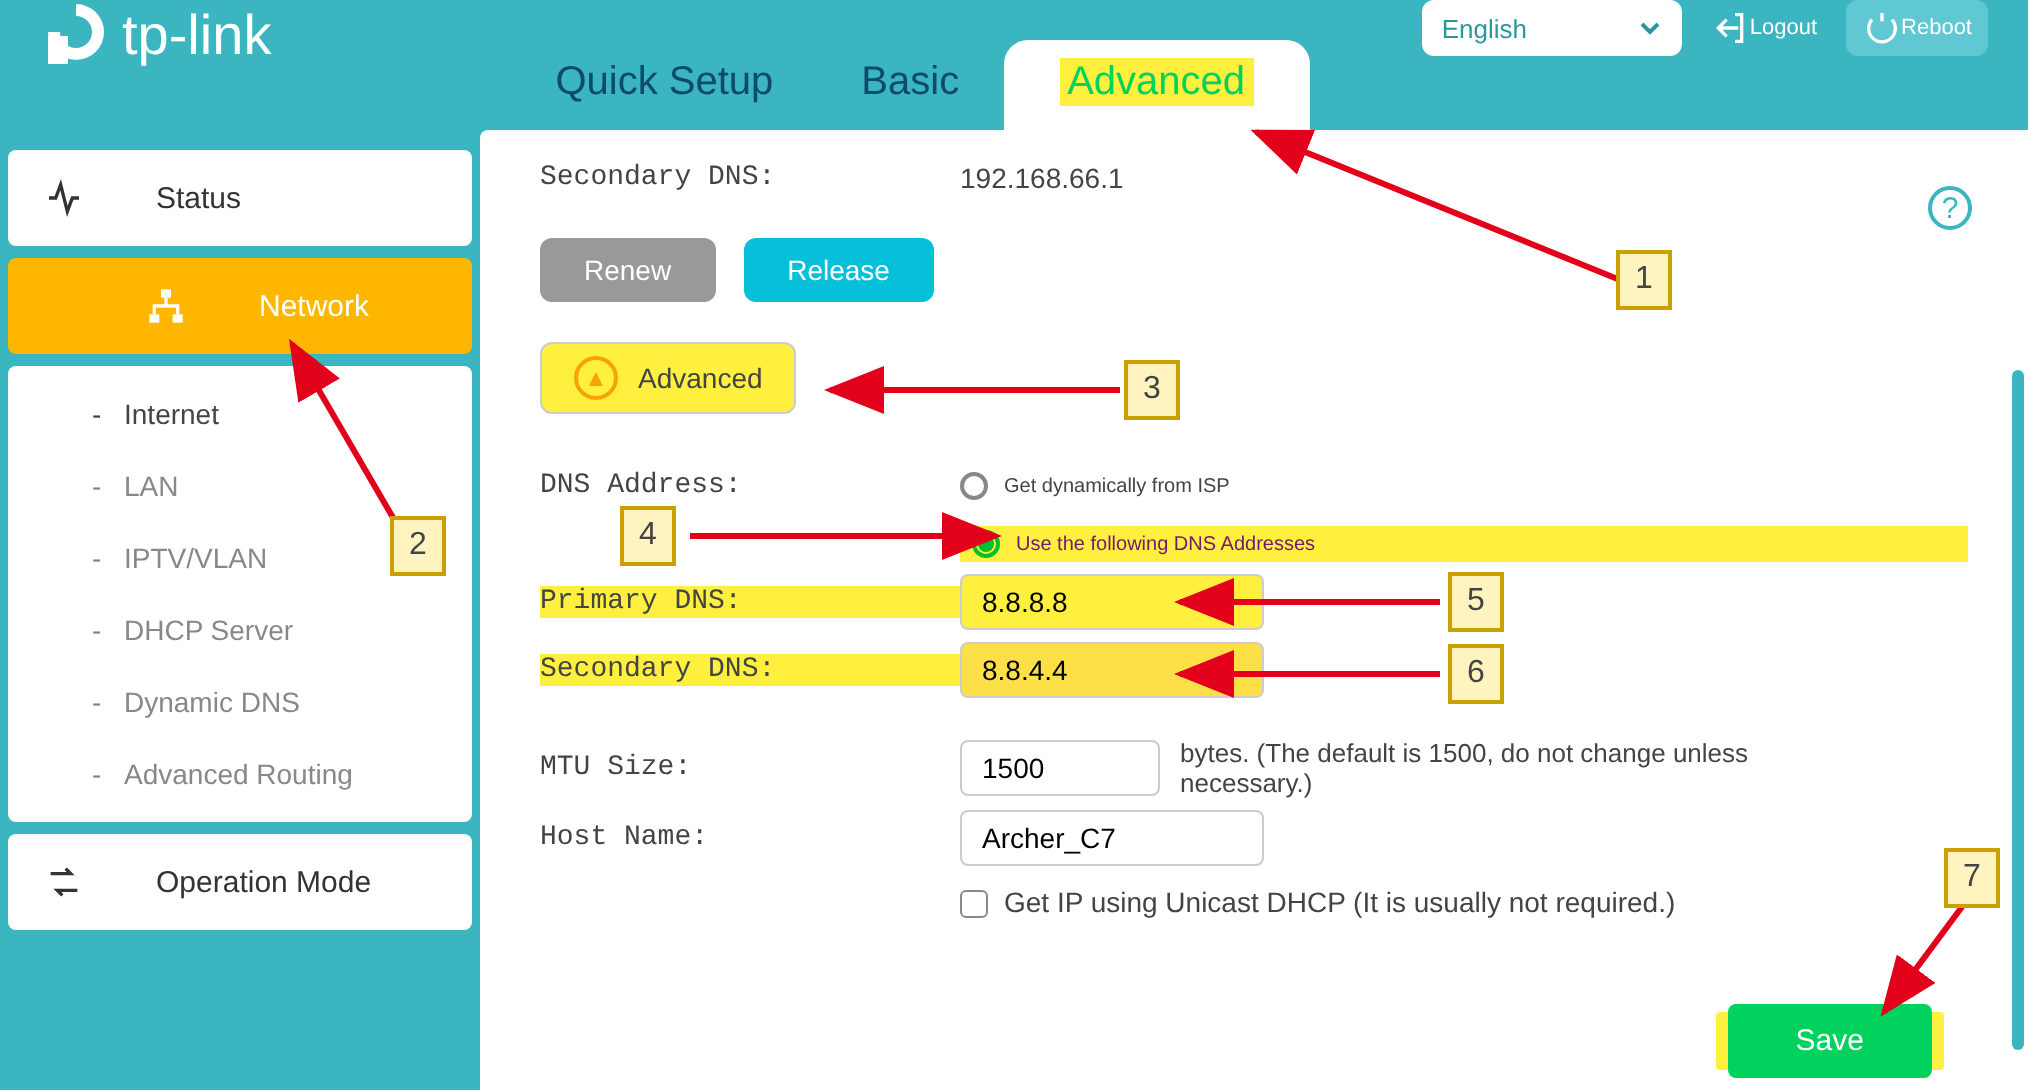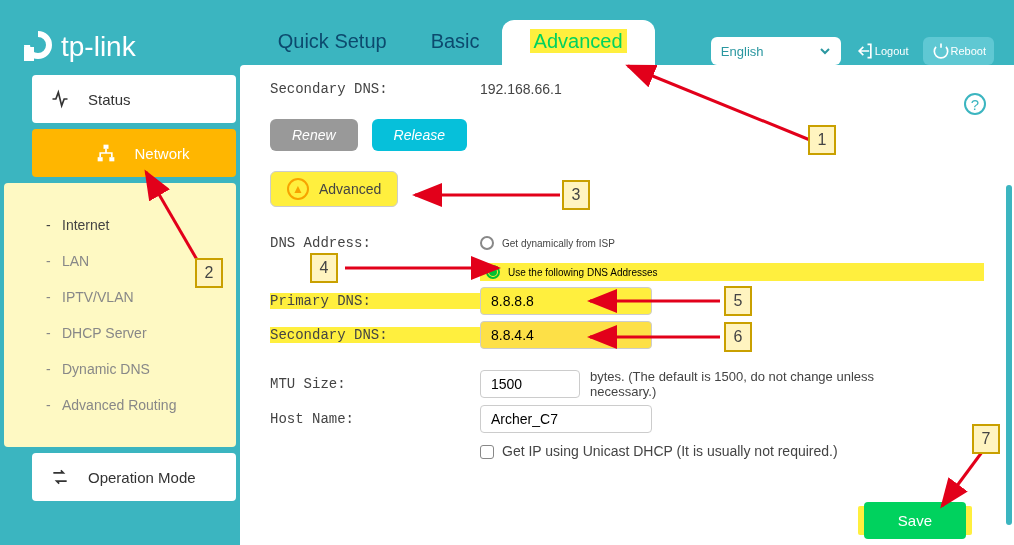--- a/index.html
+++ b/index.html
@@ -1,55 +1,55 @@
 <!DOCTYPE html>
 <html><head>
 <meta charset="utf-8">
 <style>
 * { box-sizing: border-box; margin: 0; padding: 0; }
 body { font-family: Arial, Helvetica, sans-serif; font-size: 14px; background: #3bb5c0; overflow: hidden; width: 1014px; height: 545px; position: relative; }
-.header { background: #3bb5c0; height: 65px; display: flex; align-items: flex-end; padding: 0 20px; color: #fff; }
+.header { background: #3bb5c0; height: 65px; display: flex; align-items: flex-start; padding: 0 20px; color: #fff; }
 .logo { display: flex; align-items: center; gap: 5px; font-size: 28px; margin-right: 120px; }
 .logo svg { width: 36px; height: 36px; }
 .nav-tabs { display: flex; align-items: flex-end; height: 65px; }
 .nav-tab { padding: 12px 22px; font-size: 20px; color: #0c4a6e; cursor: pointer; }
 .nav-tab.active { background: #fff; color: #00d25e; border-radius: 12px 12px 0 0; padding: 10px 28px 12px 28px; }
 .nav-tab.active .hl { background: #ffef3e; padding: 1px 4px; }
 .header-right { margin-left: auto; display: flex; align-items: center; gap: 14px; }
 .lang-sel { background: #fff; color: #2a97a0; width: 130px; height: 28px; border-radius: 6px; display: flex; align-items: center; justify-content: space-between; padding: 0 10px; font-size: 13px; cursor: pointer; }
 .hdr-btn { display: flex; flex-direction: row; align-items: center; color: #fff; font-size: 11px; cursor: pointer; }
 .hdr-btn.reboot { background: #5fc8d3; border-radius: 6px; padding: 4px 8px; }
 .hdr-btn svg { width: 20px; height: 20px; }
 .main-area { display: flex; height: 480px; }
 .sidebar { width: 240px; padding: 10px 4px 10px 4px; }
-.side-item { background: #fff; margin-bottom: 6px; border-radius: 4px; height: 48px; display: flex; align-items: center; padding-left: 18px; gap: 18px; cursor: pointer; font-size: 15px; color: #333; margin-left: 28px; }
+.side-item { background: #fff; margin-bottom: 6px; border-radius: 4px; height: 48px; display: flex; align-items: center; padding-left: 18px; gap: 36px; cursor: pointer; font-size: 15px; color: #333; }
 .side-item.active { background: #ffb600; color: #fff; justify-content: center; }
-.side-sub { background: #fef9c3; padding: 24px 0; margin-bottom: 6px; border-radius: 4px; }
+.side-sub { background: #ffffff; padding: 6px 0; margin-bottom: 6px; border-radius: 4px; }
 .sub-link { padding: 10px 0 10px 58px; color: #888; font-size: 14px; cursor: pointer; position: relative; }
 .sub-link::before { content: "-"; position: absolute; left: 42px; }
 .sub-link.active { color: #444; }
 .content { flex: 1; background: #fff; border-radius: 4px 0 0 0; margin-top: 0; position: relative; padding: 10px 30px 10px 30px; color: #444; }
 .help-icon { position: absolute; top: 28px; right: 28px; width: 22px; height: 22px; border: 2px solid #3bb5c0; border-radius: 50%; color: #3bb5c0; font-size: 15px; text-align: center; line-height: 19px; cursor: pointer; }
 .row { display: flex; align-items: center; margin-bottom: 6px; min-height: 28px; }
 .row .lbl { width: 210px; font-size: 14px; color: #444; font-family: Liberation Mono, monospace; }
 .row .val { font-size: 14px; color: #444; }
-.btns-row { display: flex; gap: 14px; margin: 16px 0 20px 0; font-style: italic; }
+.btns-row { display: flex; gap: 14px; margin: 16px 0 20px 0; }
 .btn { padding: 8px 22px; border-radius: 6px; font-size: 14px; text-align: center; cursor: pointer; }
 .btn.gray { background: #999; color: #fff; }
 .btn.teal { background: #06c0da; color: #fff; }
 .adv-toggle { display: inline-flex; align-items: center; gap: 10px; border: 1px solid #ccc; border-radius: 6px; padding: 6px 16px; cursor: pointer; background: #ffef3e; }
 .adv-toggle .circ { width: 22px; height: 22px; border: 2px solid #f7a300; border-radius: 50%; display: flex; align-items: center; justify-content: center; color: #f7a300; font-size: 12px; }
 .radio-row { display: flex; align-items: center; gap: 8px; margin-left: 210px; margin-bottom: 6px; }
 .radio-dot { width: 14px; height: 14px; border: 2px solid #888; border-radius: 50%; cursor: pointer; display: inline-block; position: relative; }
 .radio-dot.sel { border-color: #00c030; }
 .radio-dot.sel::after { content: ""; width: 8px; height: 8px; background: #00c030; border-radius: 50%; position: absolute; top: 1px; left: 1px; }
 .radio-lbl { font-size: 10px; cursor: pointer; }
-.radio-lbl.sel { color: #000000; }
+.radio-lbl.sel { color: #701a75; }
 .hl-y { background: #ffef3e; }
-input.field { border: 1px solid #ccc; border-radius: 4px; padding: 5px 10px; font-size: 14px; width: 172px; }
+input.field { border: 1px solid #ccc; border-radius: 4px; padding: 5px 10px; font-size: 14px; width: 152px; }
 .checkbox-wrap { display: flex; align-items: flex-end; gap: 8px; margin-left: 210px; margin-top: 10px; }
 .checkbox-box { width: 14px; height: 14px; border: 1px solid #888; border-radius: 3px; cursor: pointer; }
 .note { font-size: 13px; color: #444; margin-left: 10px; max-width: 320px; }
 .save-area { position: absolute; right: 42px; bottom: 10px; text-decoration: underline; }
 .save-btn { background: #00d25e; color: #fff; padding: 10px 34px; border-radius: 4px; font-size: 15px; cursor: pointer; }
 .save-hl { background: #ffef3e; padding: 6px; display: inline-block; border-radius: 2px; }
 
 .callout { position: absolute; background: #fff4c0; border: 2px solid #c9a000; width: 28px; height: 30px; font-size: 16px; text-align: center; line-height: 26px; color: #444; pointer-events: none; }
 .arrow-svg { position: absolute; pointer-events: none; overflow: visible; }
 marker path { fill: #e2001a; }

